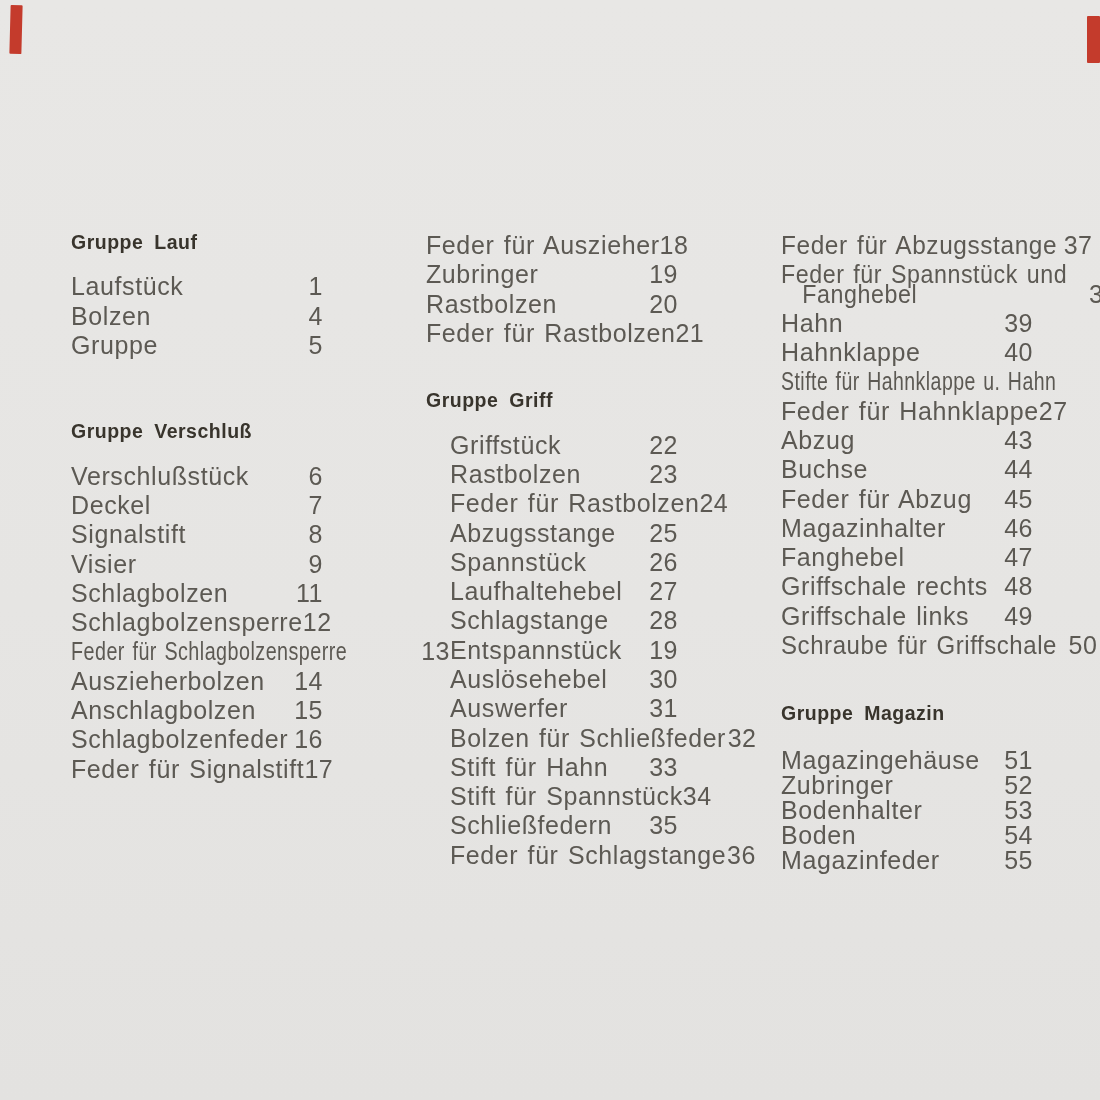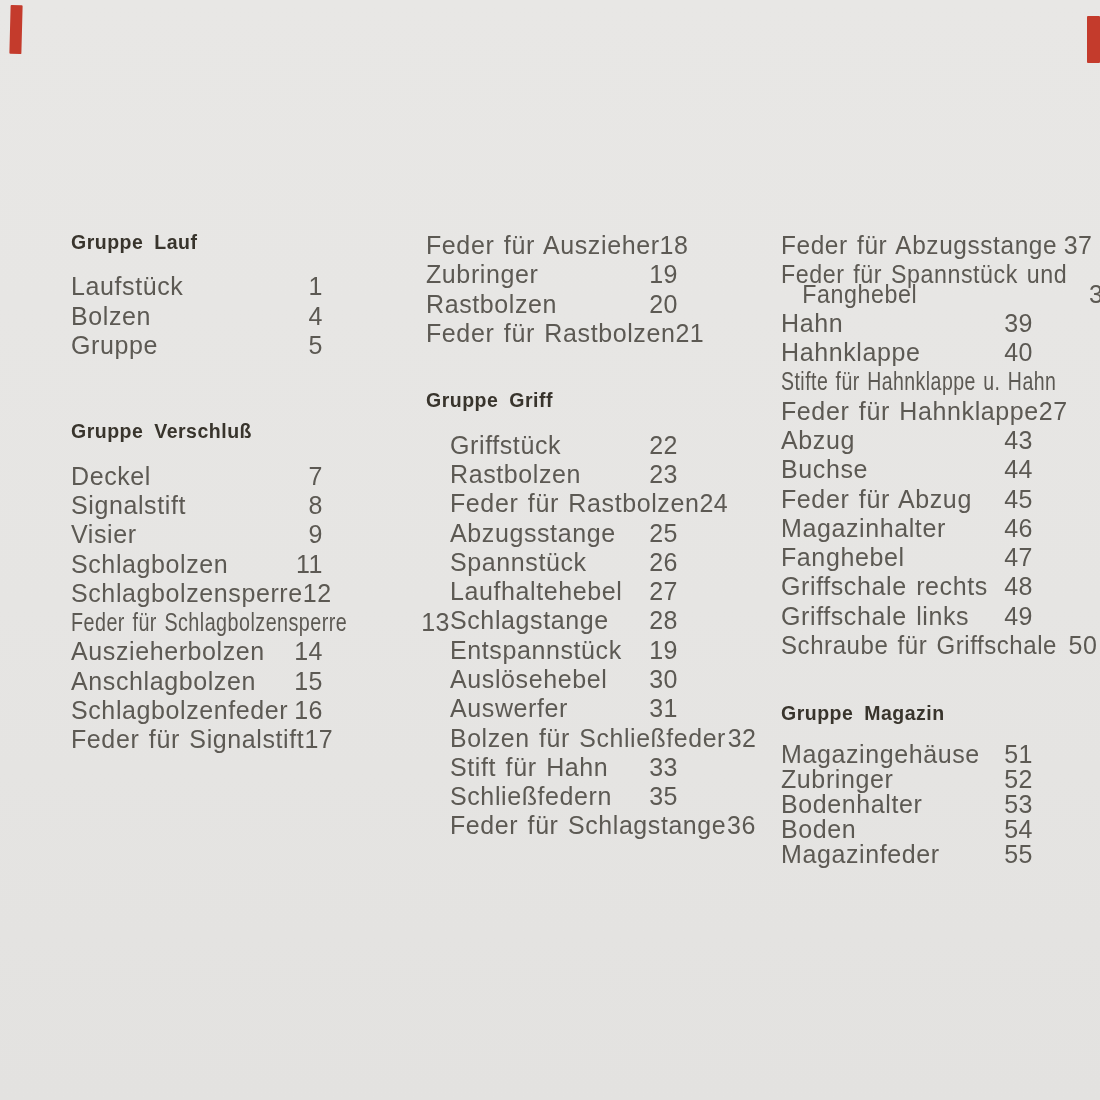--- a/index.html
+++ b/index.html
@@ -60,20 +60,24 @@
         <div class="row">
           <span class="name">Gruppe</span>
           <span class="num">5</span>
         </div>
       </div>
       <div class="heading" style="margin-top: 60px;">
         <span class="heading-text">Gruppe Verschluß</span>
       </div>
       <div style="margin-top: 12px;">
         <div class="row">
+          <span class="name">Verschlußstück</span>
+          <span class="num">6</span>
+        </div>
+        <div class="row">
           <span class="name">Deckel</span>
           <span class="num">7</span>
         </div>
         <div class="row">
           <span class="name">Signalstift</span>
           <span class="num">8</span>
         </div>
         <div class="row">
           <span class="name">Visier</span>
           <span class="num">9</span>
@@ -173,20 +177,24 @@
         </div>
         <div class="row">
           <span class="name" style="transform: scaleX(0.994);">Bolzen für Schließfeder</span>
           <span class="num">32</span>
         </div>
         <div class="row">
           <span class="name">Stift für Hahn</span>
           <span class="num">33</span>
         </div>
         <div class="row">
+          <span class="name">Stift für Spannstück</span>
+          <span class="num">34</span>
+        </div>
+        <div class="row">
           <span class="name">Schließfedern</span>
           <span class="num">35</span>
         </div>
         <div class="row">
           <span class="name" style="transform: scaleX(0.997);">Feder für Schlagstange</span>
           <span class="num">36</span>
         </div>
       </div>
     </div>
   <div id="col-3" class="col">
@@ -244,21 +252,21 @@
           <span class="num">49</span>
         </div>
         <div class="row">
           <span class="name" style="transform: scaleX(0.96);">Schraube für Griffschale</span>
           <span class="num">50</span>
         </div>
       </div>
       <div class="heading" style="margin-top: 42px;">
         <span class="heading-text">Gruppe Magazin</span>
       </div>
-      <div style="margin-top: 11px;">
+      <div style="margin-top: 17px;">
         <div class="row compact">
           <span class="name">Magazingehäuse</span>
           <span class="num">51</span>
         </div>
         <div class="row compact">
           <span class="name">Zubringer</span>
           <span class="num">52</span>
         </div>
         <div class="row compact">
           <span class="name">Bodenhalter</span>

